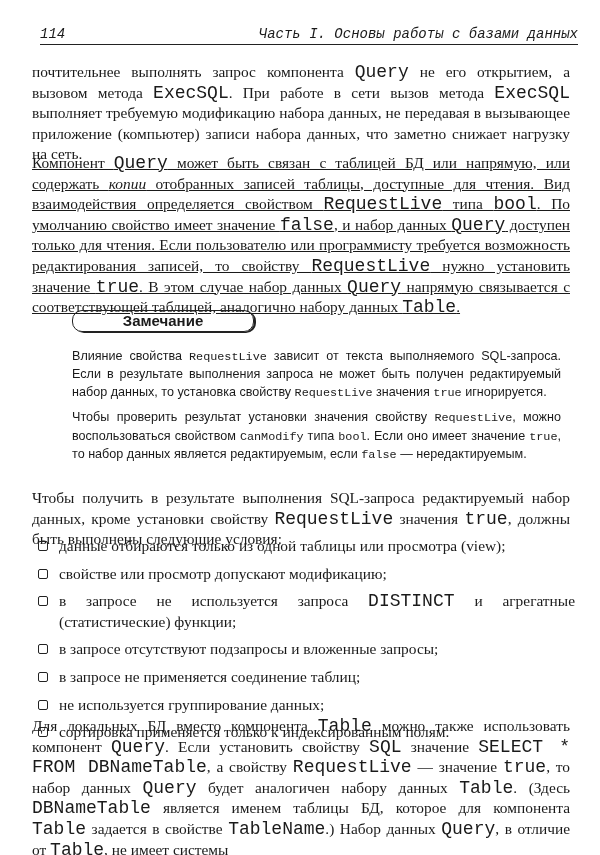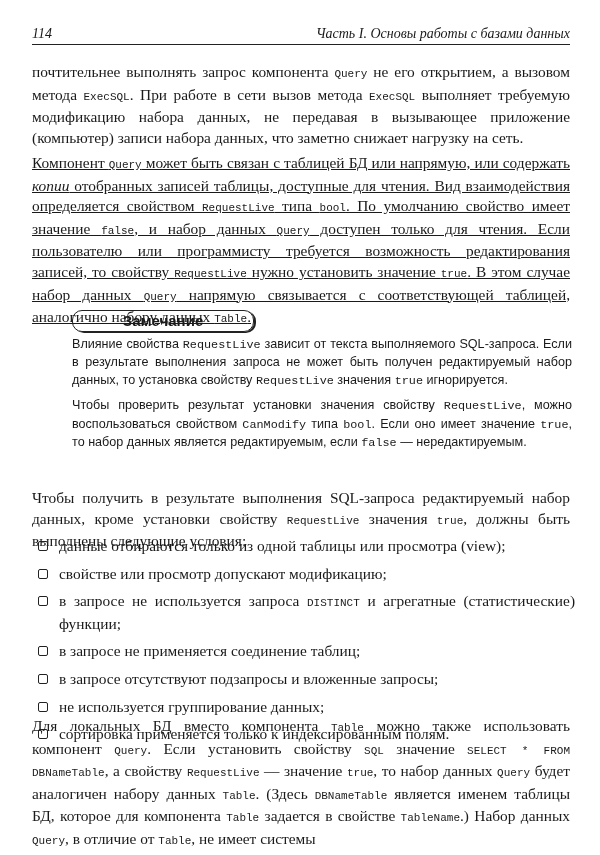--- a/index.html
+++ b/index.html
@@ -3,53 +3,53 @@
   <meta charset="utf-8">
   <style>
     html, body { margin: 0; padding: 0; background: #ffffff; }
     body {
       width: 600px; height: 855px; overflow: hidden; position: relative;
       font-family: "Liberation Serif", "DejaVu Serif", serif;
       color: #1a1a1a;
     }
     .page { position: absolute; left: 32px; top: 0; width: 538px; }
     .header {
-      position: absolute; top: 24px; left: 0; width: 538px; height: 20px;
+      position: absolute; top: 24px; left: 8px; width: 538px; height: 20px;
       border-bottom: 1.5px solid #222;
-      font-family: Liberation Serif, serif;
+      font-family: Liberation Mono, monospace;
       font-style: italic; font-size: 14px;
     }
     .header .num { position: absolute; left: 0; bottom: 2px; }
     .header .title { position: absolute; right: 0; bottom: 2px; }
     .body-text {
       position: absolute; left: 0; width: 538px;
       font-size: 15.4px; line-height: 20.6px; text-align: justify;
     }
     .body-text p { margin: 0 0 6px 0; text-indent: 0; }
     .body-text p.indent { text-indent: 0; text-decoration: underline; }
     code, .mono {
       font-family: "Liberation Mono", "DejaVu Sans Mono", monospace;
-      font-size: 11px;
+      font-size: 18px;
     }
     em { font-style: italic; }
     .p1 { top: 62px; }
     .p2 { top: 153px; }
     .note {
       position: absolute; left: 40px; top: 310px; width: 500px;
       font-family: "Liberation Sans", "DejaVu Sans", sans-serif;
       font-size: 12.6px; line-height: 17.4px; text-align: justify;
     }
     .note-label {
       display: inline-block; width: 180px; height: 20px;
       border: 1.6px solid #222; border-radius: 10px;
       box-shadow: 2px 1px 0 #222;
       text-align: center; font-weight: bold; font-size: 15px; line-height: 20px;
-      margin-left: 0; margin-bottom: 4px;
+      margin-left: 0; margin-bottom: 16px;
     }
-    .note p { margin: 0 0 7px 0; }
+    .note p { margin: 0 11px 7px 0; }
     .note code { font-size: 11.8px; }
     .p3 { top: 488px; }
     .list { position: absolute; left: 5px; top: 536px; width: 538px; font-size: 15.4px; line-height: 20.6px; }
     .li { position: relative; padding-left: 22px; margin-bottom: 7px; text-align: justify; }
     .li .box {
       position: absolute; left: 1px; top: 5px; width: 10px; height: 10px;
       border: 1.6px solid #222; border-radius: 2px; box-sizing: border-box;
     }
     .p4 { top: 716px; }
   </style>
@@ -78,22 +78,22 @@
   </div>
 
   <div class="body-text p3">
     <p><span>Чтобы получить в результате выполнения SQL-запроса редактируемый набор данных, кроме установки свойству </span><code>RequestLive</code><span> значения </span><code>true</code><span>, должны быть выполнены следующие условия:</span></p>
   </div>
 
   <div class="list">
     <div class="li"><span class="box"></span><span>данные отбираются только из одной таблицы или просмотра (view);</span></div>
     <div class="li"><span class="box"></span><span>свойстве или просмотр допускают модификацию;</span></div>
     <div class="li"><span class="box"></span><span>в запросе не используется запроса </span><code>DISTINCT</code><span> и агрегатные (статистические) функции;</span></div>
+    <div class="li"><span class="box"></span><span>в запросе отсутствуют подзапросы и вложенные запросы;</span></div>
     <div class="li"><span class="box"></span><span>в запросе не применяется соединение таблиц;</span></div>
-    <div class="li"><span class="box"></span><span>в запросе отсутствуют подзапросы и вложенные запросы;</span></div>
     <div class="li"><span class="box"></span><span>не используется группирование данных;</span></div>
     <div class="li"><span class="box"></span><span>сортировка применяется только к индексированным полям.</span></div>
   </div>
 
   <div class="body-text p4">
     <p><span>Для локальных БД вместо компонента </span><code>Table</code><span> можно также использовать компонент </span><code>Query</code><span>. Если установить свойству </span><code>SQL</code><span> значение </span><code>SELECT * FROM DBNameTable</code><span>, а свойству </span><code>RequestLive</code><span> — значение </span><code>true</code><span>, то набор данных </span><code>Query</code><span> будет аналогичен набору данных </span><code>Table</code><span>. (Здесь </span><code>DBNameTable</code><span> является именем таблицы БД, которое для компонента </span><code>Table</code><span> задается в свойстве </span><code>TableName</code><span>.) Набор данных </span><code>Query</code><span>, в отличие от </span><code>Table</code><span>, не имеет системы</span></p>
   </div>
 
 </div>
 

